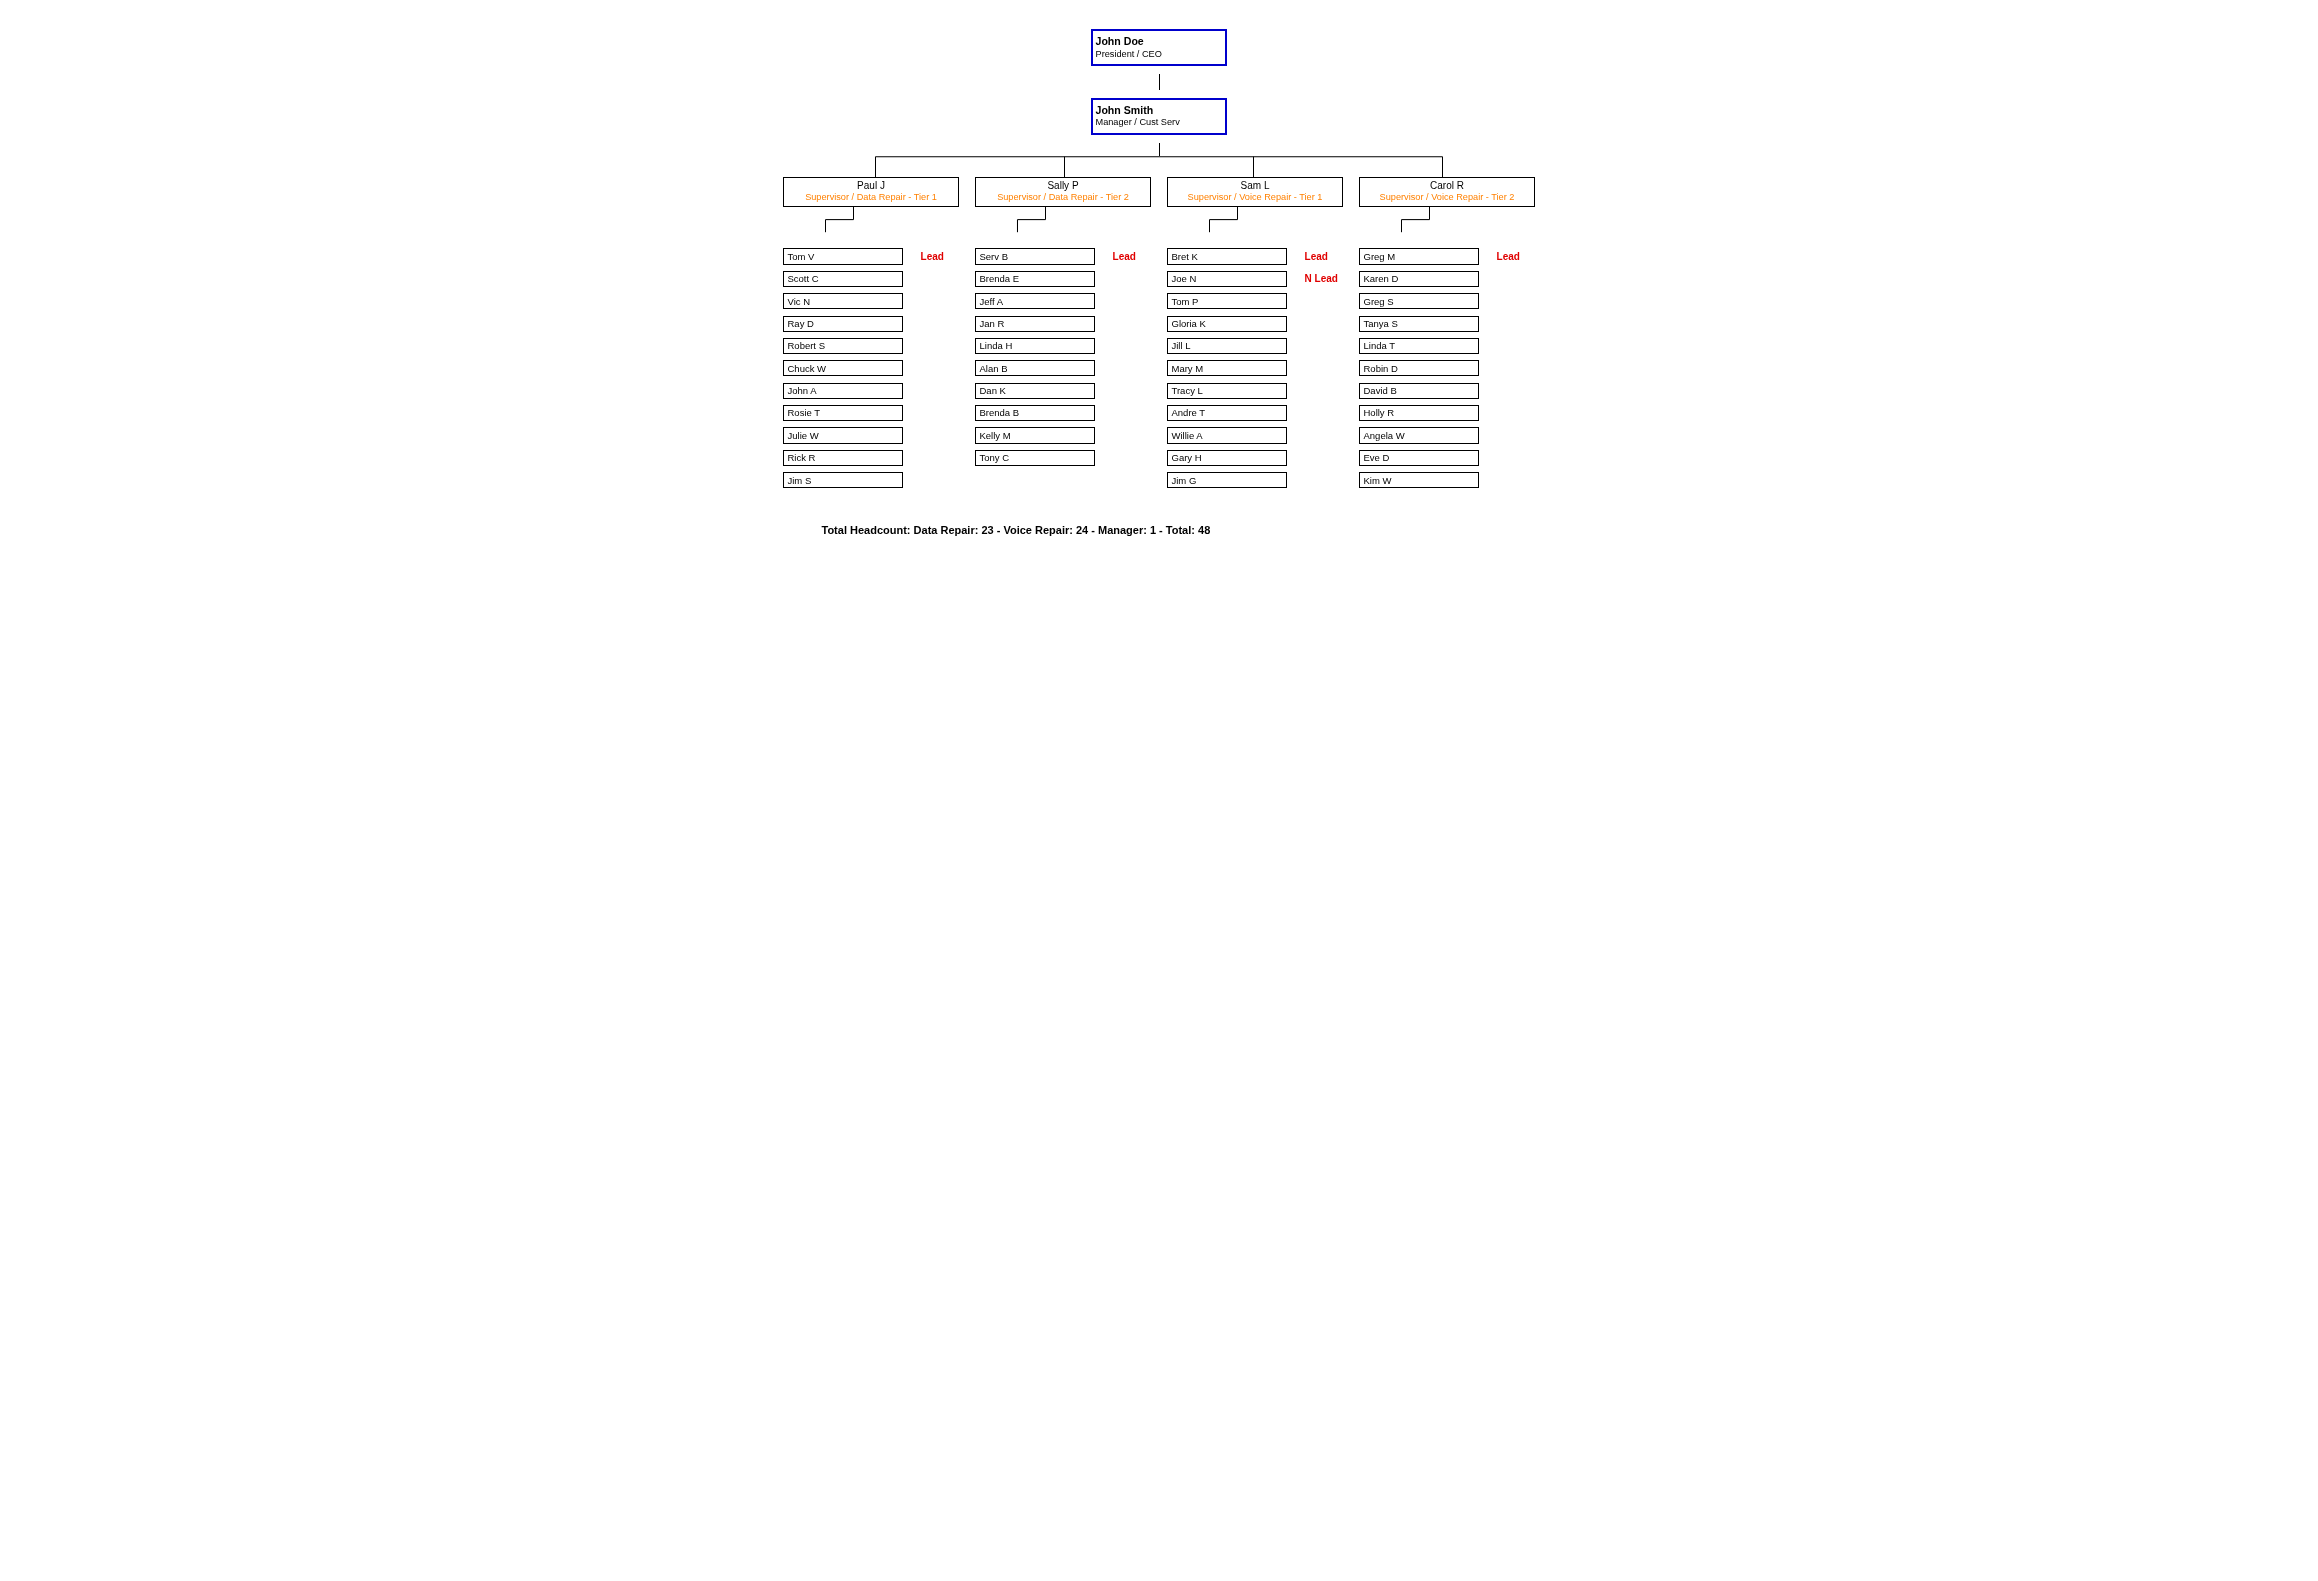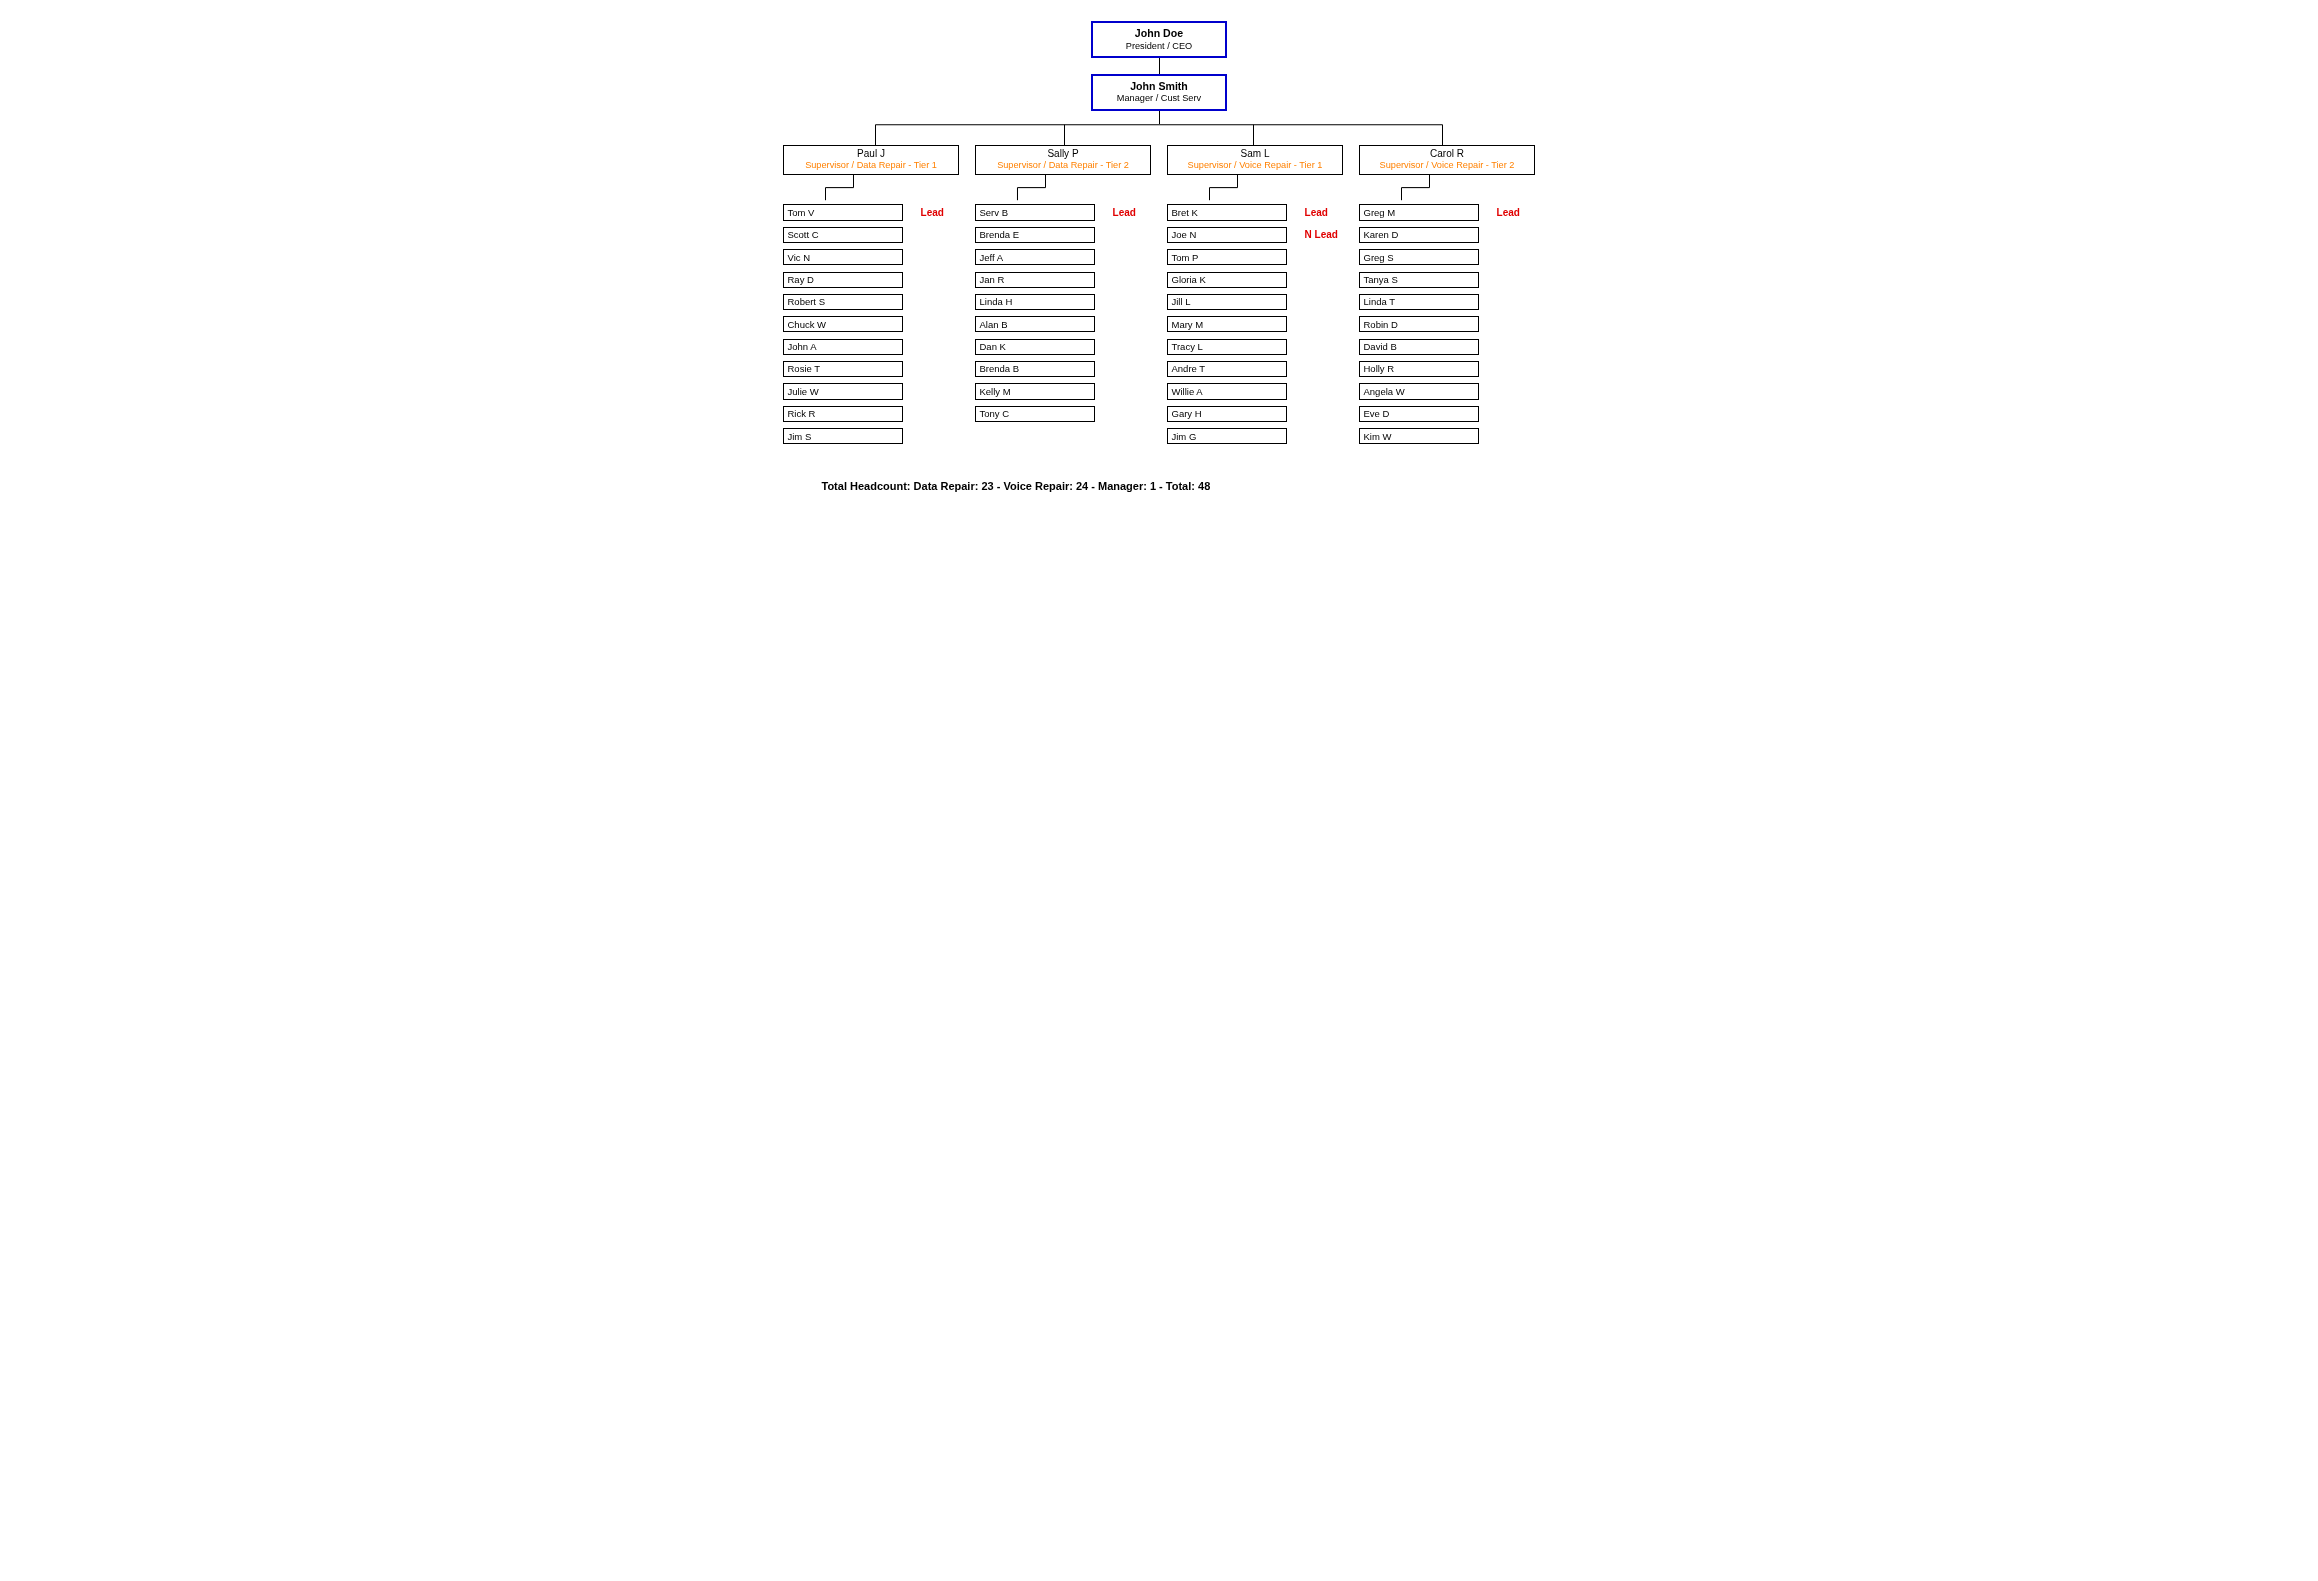--- a/index.html
+++ b/index.html
@@ -16,24 +16,24 @@
     position: relative;
   }
   .title {
     text-align: center;
     font-size: 20px;
     font-weight: 400;
     margin: 7px 0 42px 0;
   }
   .exec-box {
     width: 127px;
-    margin: 0 auto;
+    margin: 8px auto;
     border: 2.1px double #0000cc;
     padding: 4.2px 2.8px 5.6px 2.8px;
-    text-align: center;
+    text-align: left;
     background: #fff;
   }
   .exec-name {
     font-weight: bold;
     font-size: 10.6px;
   }
   .exec-role {
     font-size: 9.2px;
     margin-top: 1.4px;
   }
@@ -68,21 +68,21 @@
     line-height: 1.1;
   }
   .sup-role {
     font-size: 9.2px;
     color: #ff8000;
     margin-top: 1.4px;
     line-height: 1.1;
   }
   .member-area {
     width: 176px;
-    margin-top: 0;
+    margin-top: 12px;
   }
   .member-row {
     display: flex;
     align-items: center;
     margin: 2.8px 0 8.4px 0;
     height: 14px;
   }
   .member-box {
     width: 120px;
     border: 0.7px solid #000;

